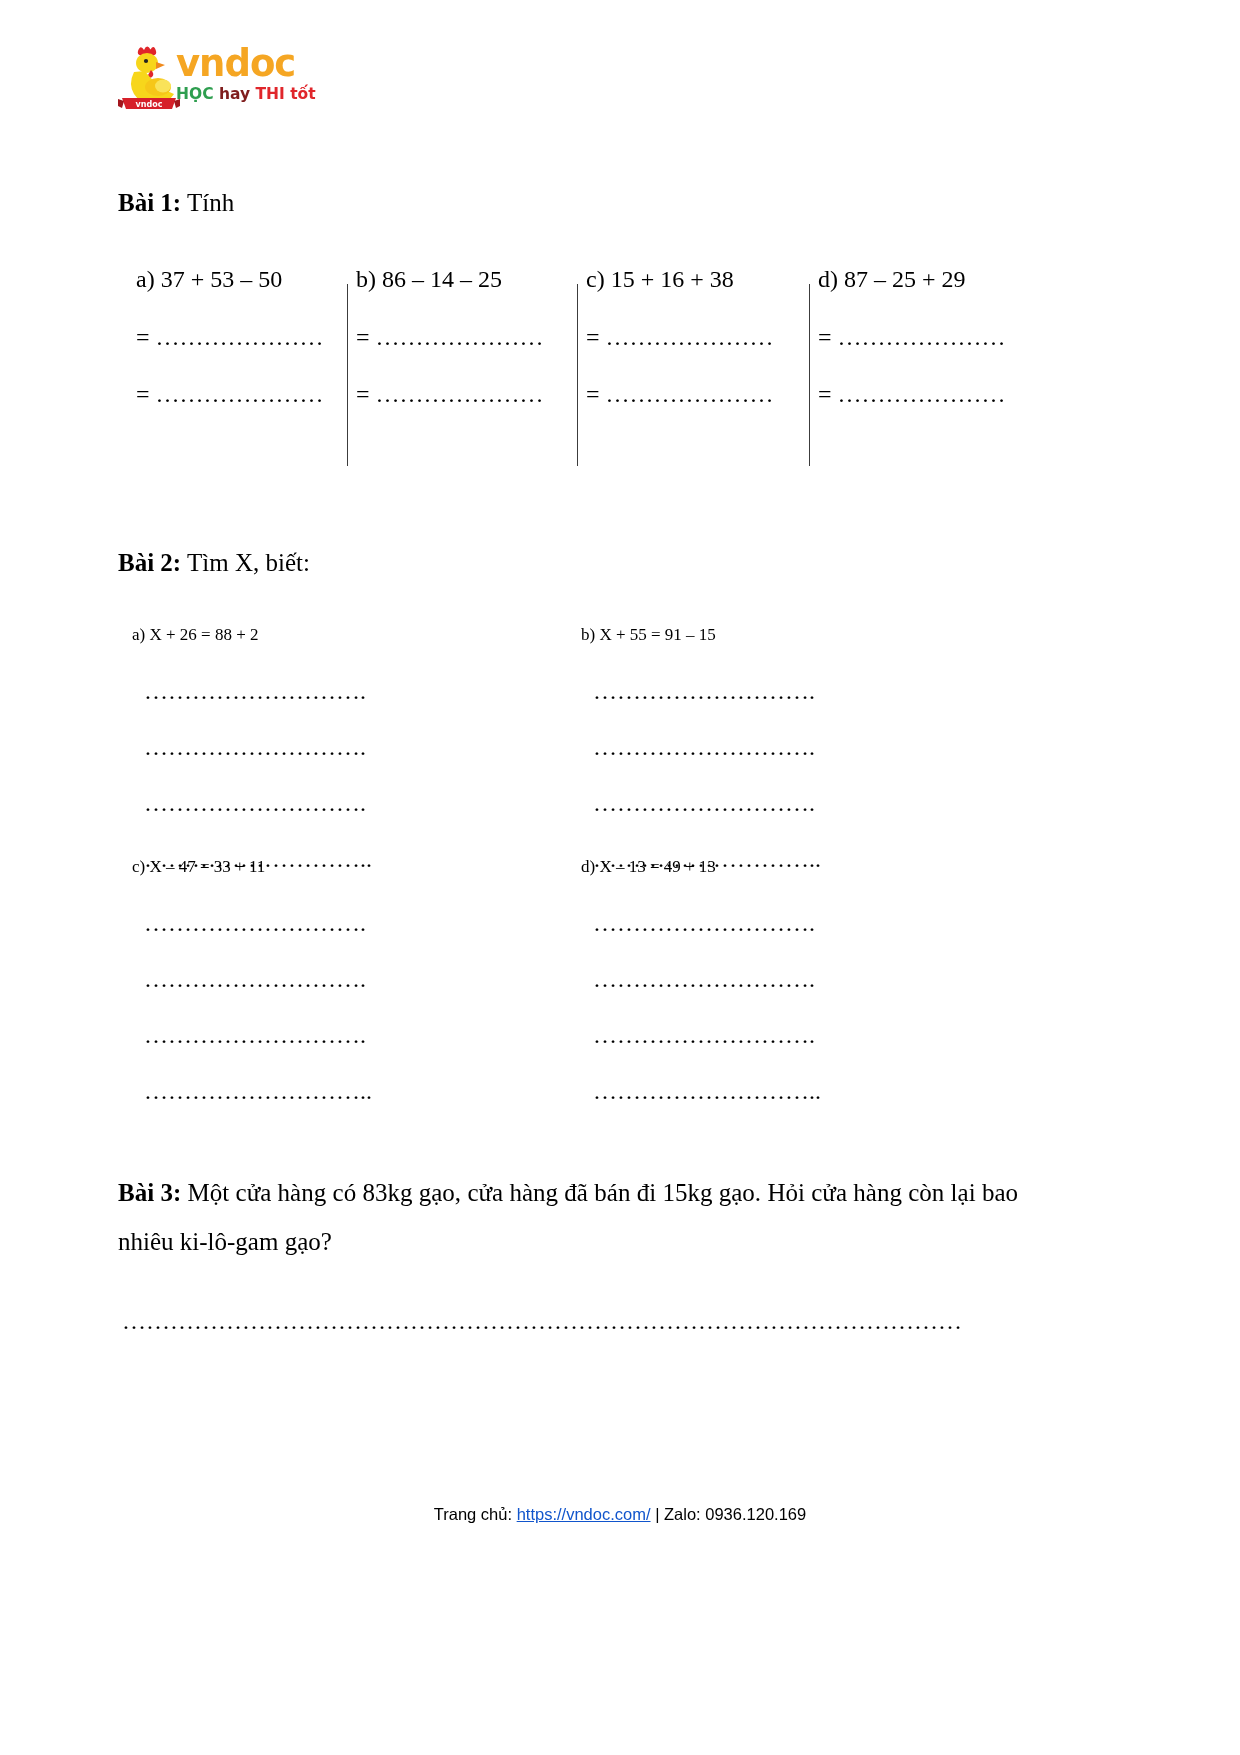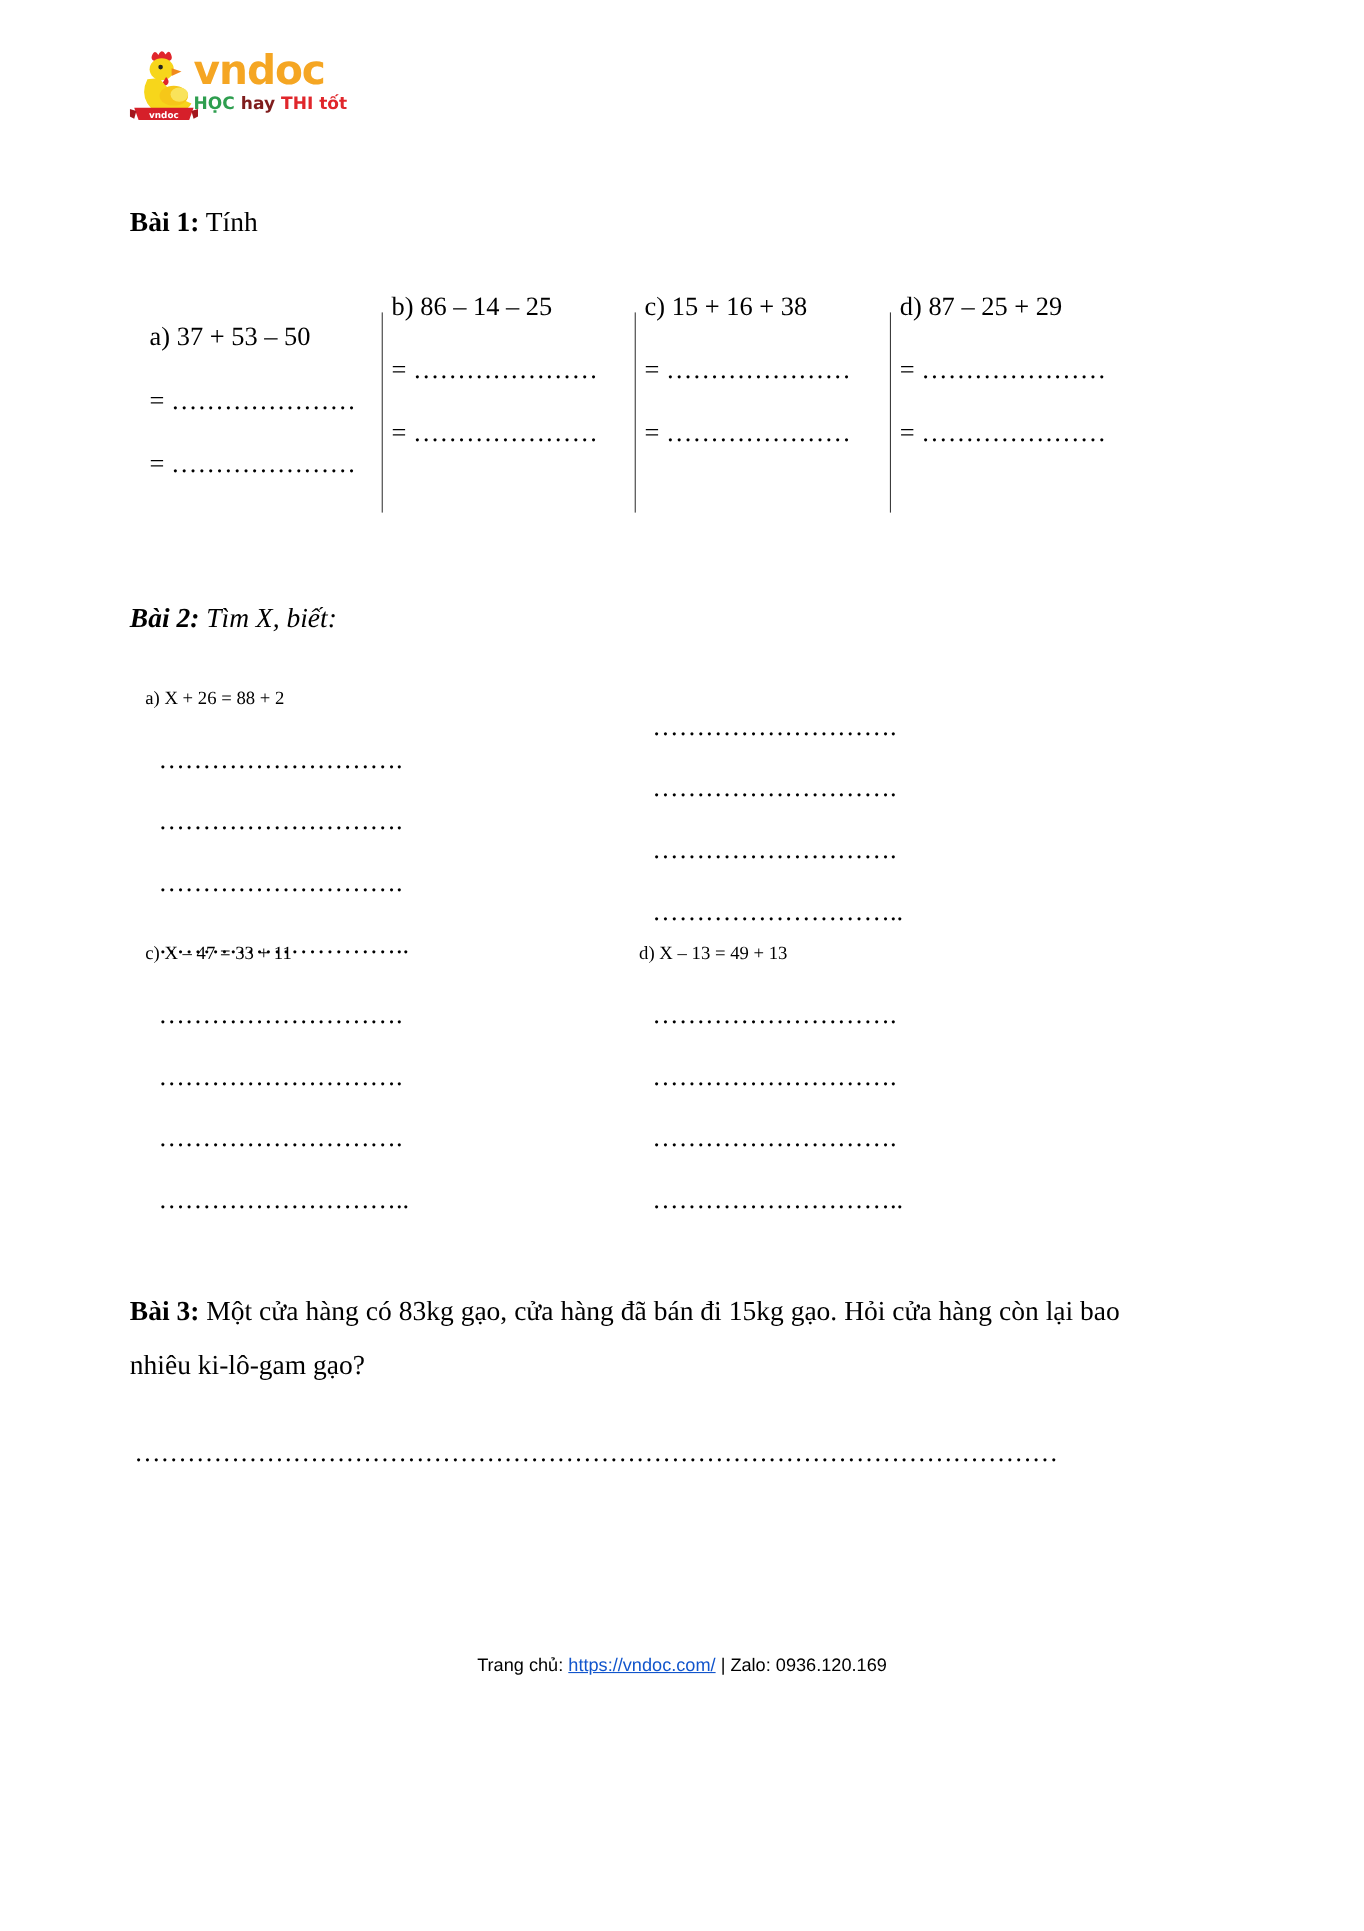--- a/index.html
+++ b/index.html
@@ -91,21 +91,21 @@
   .b1-wrap {
     position: relative;
     margin-top: 46px;
     height: 210px;
   }
   .b1-col {
     position: absolute;
     top: 0;
     width: 230px;
   }
-  .b1-col.c0 { left: 12px; margin-top: 28px; }
+  .b1-col.c0 { left: 12px; }
   .b1-col.c1 { left: 232px; }
   .b1-col.c2 { left: 462px; }
   .b1-col.c3 { left: 694px; }
   .b1-expr {
     font-size: 24px;
     line-height: 30px;
     white-space: nowrap;
     padding-left: 6px;
   }
   .b1-blank {
@@ -125,21 +125,20 @@
   }
   .b1-divider.d1 { left: 229px; }
   .b1-divider.d2 { left: 459px; }
   .b1-divider.d3 { left: 691px; }
 
   
   .b2-title {
     margin-top: 74px;
     font-size: 25px;
     line-height: 30px;
-    font-style: italic;
   }
   .b2-grid {
     position: relative;
     margin-top: 42px;
   }
   .b2-row {
     position: relative;
     height: 232px;
   }
   .b2-cell {
@@ -288,20 +287,21 @@
 
       <div class="b2-row">
         <div class="b2-cell left">
           <div class="b2-eq">a) X + 26 = 88 + 2</div>
           <div class="b2-blank n1">……………………….</div>
           <div class="b2-blank n2">……………………….</div>
           <div class="b2-blank n3">……………………….</div>
           <div class="b2-blank n4">………………………..</div>
         </div>
         <div class="b2-cell right">
+          <div class="b2-eq">b) X + 55 = 91 – 15</div>
           <div class="b2-blank n1">……………………….</div>
           <div class="b2-blank n2">……………………….</div>
           <div class="b2-blank n3">……………………….</div>
           <div class="b2-blank n4">………………………..</div>
         </div>
       </div>
 
       <div class="b2-row">
         <div class="b2-cell left">
           <div class="b2-eq">c) X – 47 = 33 + 11</div>

